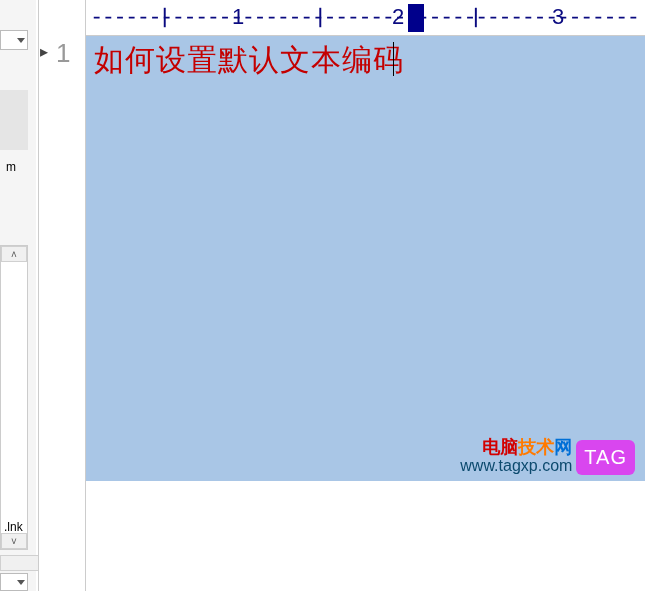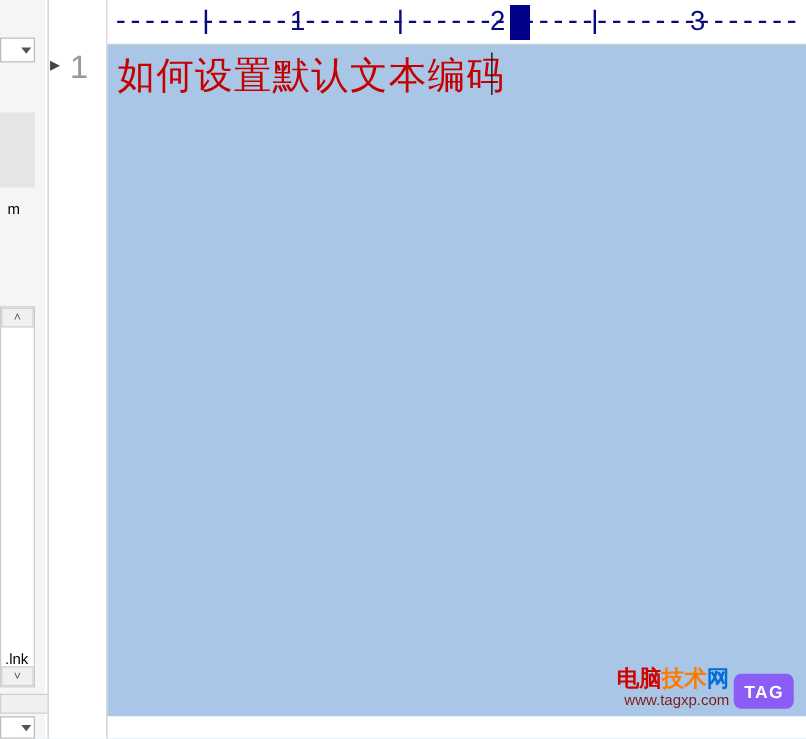--- a/index.html
+++ b/index.html
@@ -181,21 +181,21 @@
   font-size: 26px;
   color: #999999;
 }
 
 
 .editor {
   position: absolute;
   left: 86px;
   top: 36px;
   width: 559px;
-  height: 537px;
+  height: 445px;
   background: #a9c6e6;
 }
 
 .editor-text {
   position: absolute;
   left: 8px;
   top: 4px;
   font-size: 30px;
   color: #c40000;
   letter-spacing: 1px;
@@ -223,27 +223,27 @@
 .wm-text {
   display: flex;
   flex-direction: column;
   align-items: flex-end;
   line-height: 1.1;
 }
 .wm-text .cn { font-size: 18px; font-weight: bold; text-align: center; }
 .wm-text .cn .r { color: #d30000; }
 .wm-text .cn .o { color: #ff7a00; }
 .wm-text .cn .b { color: #006fd6; }
-.wm-text .url { font-size: 12px; color: #7f1d1d; }
+.wm-text .url { font-size: 16px; color: #0c4a6e; }
 
 .tag-badge {
-  background: #8b5cf6;
+  background: #d946ef;
   color: #ffffff;
-  font-weight: bold;
-  font-size: 14px;
+  font-weight: normal;
+  font-size: 20px;
   padding: 6px 8px;
   border-radius: 6px;
   letter-spacing: 1px;
 }
 </style>
 </head>
 <body>
 
 <div class="sidebar">
   <div class="dropdown1">

